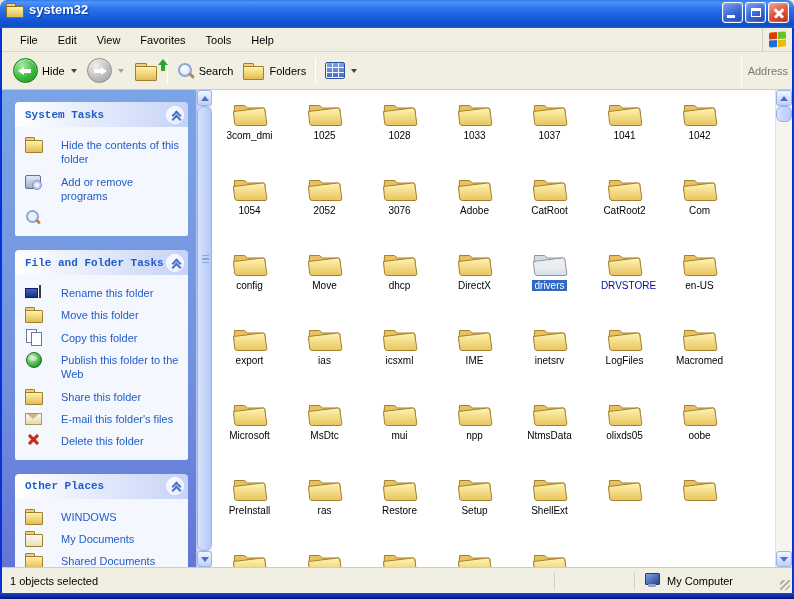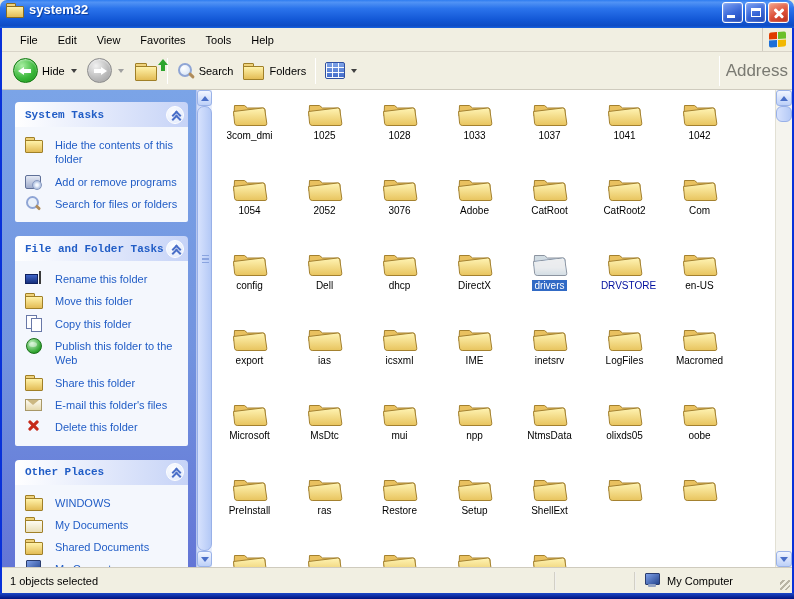--- a/index.html
+++ b/index.html
@@ -61,35 +61,35 @@
   .mag::after { content:""; position:absolute; left:11px; top:12px; width:7px; height:3px; background:#B08C5A; border-radius:2px; transform:rotate(45deg); }
   .tfold { width:22px; height:18px; position:relative; flex:none; }
   .tfold::before { content:""; position:absolute; left:0; top:1px; width:9px; height:5px; background:#EFD27B; border:1px solid #A08028; border-radius:1px; }
   .tfold::after { content:""; position:absolute; left:0; top:4px; width:19px; height:12px; background:linear-gradient(#FFF2A9,#E3BC55); border:1px solid #A08028; border-radius:1px; }
   .views-ico { width:20px; height:17px; border:1px solid #3050A0; border-radius:2px; flex:none;
     background-image:repeating-linear-gradient(90deg,rgba(255,255,255,.95) 0 1px,transparent 1px 6px),
                      repeating-linear-gradient(0deg,rgba(255,255,255,.95) 0 1px,transparent 1px 5px),
                      linear-gradient(#7FA4E8,#3F69C8); }
   .addr-zone { margin-left:auto; display:flex; align-items:center; height:38px; }
   .addr-sep { width:1px; height:30px; background:#CBC7B8; border-right:1px solid #FFF; margin-right:6px; }
-  .addr-label { font-size:17px; color:#7A7A72; padding-right:4px; }
+  .addr-label { font-size:11px; color:#7A7A72; padding-right:4px; }
 
   
   .main { display:flex; height:477px; background:#fff; }
 
   
   .sidebar { width:194px; flex:none; background:linear-gradient(180deg,#7BA4E7 0%,#7293DF 55%,#6375D6 100%); overflow:hidden; padding-top:12px; }
   .panel { margin:0 8px 14px 13px; }
   .panel-head { height:25px; background:linear-gradient(90deg,#FFFFFF,#C6D3F7); border-radius:4px 4px 0 0; display:flex; align-items:center; padding:0 4px 0 10px;font-family:Liberation Mono, monospace; }
   .panel-title { font-size:11px; font-weight:bold; color:#215DC6; flex:1; }
   .chev-btn { width:18px; height:18px; border-radius:50%; background:radial-gradient(circle at 40% 35%,#FFFFFF,#DCE6FB); border:1px solid #fff; position:relative; flex:none; }
   .chev-btn::before,.chev-btn::after { content:""; position:absolute; left:5.5px; width:5px; height:5px; border:solid #4A6FC8; border-width:2px 2px 0 0; transform:rotate(-45deg); }
   .chev-btn::before { top:5px; } .chev-btn::after { top:9px; }
   .panel-body { background:#F4F7FD; padding:6px 4px 8px 8px; border-radius:0 0 2px 2px; }
-  .task-item { display:flex; gap:12px; padding:3px 2px; font-size:11px; line-height:1.3; color:#215DC6; align-items:flex-start; }
+  .task-item { display:flex; gap:18px; padding:3px 2px; font-size:11px; line-height:1.3; color:#215DC6; align-items:flex-start; }
   .task-item span.lbl { padding-top:2px; }
 
   
   .ico { width:18px; height:16px; position:relative; flex:none; display:inline-block; }
   .folder-window-icon::before,.move-icon::before,.share-icon::before,.folder-icon::before,
   .my-documents-icon::before,.shared-documents-icon::before
    { content:""; position:absolute; left:0; top:1px; width:8px; height:5px; background:#EFD27B; border:1px solid #A08028; border-radius:1px; }
   .folder-window-icon::after,.move-icon::after,.share-icon::after,.folder-icon::after,
   .my-documents-icon::after,.shared-documents-icon::after
    { content:""; position:absolute; left:0; top:4px; width:16px; height:11px; background:linear-gradient(#FFF2A9,#E3BC55); border:1px solid #A08028; border-radius:1px; }
@@ -249,21 +249,20 @@
             <div class="task-item">
                 <span class="ico folder-window-icon"></span>
                 <span class="lbl">Hide the contents of this folder</span>
               </div>
               <div class="task-item">
                 <span class="ico add-remove-programs-icon"></span>
                 <span class="lbl">Add or remove programs</span>
               </div>
               <div class="task-item">
                 <span class="ico search-icon"></span>
-                <span class="lbl">Search for files or folders</span>
               </div>
           </div>
         </div>
 
         <div class="panel">
           <div class="panel-head">
             <span class="panel-title">File and Folder Tasks</span>
             <span class="chev-btn"></span>
           </div>
           <div class="panel-body">
@@ -440,21 +439,21 @@
                 <path d="M2.5 6.5 h10 l3 2.5 h15.5 q2 0 2 2 v6 h-31 z" fill="#E9C160" stroke="#A4812F" stroke-width="1"></path>
                 <path d="M1.5 12.5 L30.5 9 q2 -0.2 2.3 1.8 l2 13.5 q0.3 2.2 -1.8 2.2 H5.2 q-2.2 0 -2.6 -2.2 z" fill="url(#gf)" stroke="#A4812F" stroke-width="1"></path>
               </svg>
               <div class="flabel">config</div>
             </div>
             <div class="fitem">
               <svg class="fsvg" width="36" height="30" viewBox="0 0 36 30" aria-hidden="true">
                 <path d="M2.5 6.5 h10 l3 2.5 h15.5 q2 0 2 2 v6 h-31 z" fill="#E9C160" stroke="#A4812F" stroke-width="1"></path>
                 <path d="M1.5 12.5 L30.5 9 q2 -0.2 2.3 1.8 l2 13.5 q0.3 2.2 -1.8 2.2 H5.2 q-2.2 0 -2.6 -2.2 z" fill="url(#gf)" stroke="#A4812F" stroke-width="1"></path>
               </svg>
-              <div class="flabel">Dell</div>
+              <div class="flabel">Move</div>
             </div>
             <div class="fitem">
               <svg class="fsvg" width="36" height="30" viewBox="0 0 36 30" aria-hidden="true">
                 <path d="M2.5 6.5 h10 l3 2.5 h15.5 q2 0 2 2 v6 h-31 z" fill="#E9C160" stroke="#A4812F" stroke-width="1"></path>
                 <path d="M1.5 12.5 L30.5 9 q2 -0.2 2.3 1.8 l2 13.5 q0.3 2.2 -1.8 2.2 H5.2 q-2.2 0 -2.6 -2.2 z" fill="url(#gf)" stroke="#A4812F" stroke-width="1"></path>
               </svg>
               <div class="flabel">dhcp</div>
             </div>
             <div class="fitem">
               <svg class="fsvg" width="36" height="30" viewBox="0 0 36 30" aria-hidden="true">

